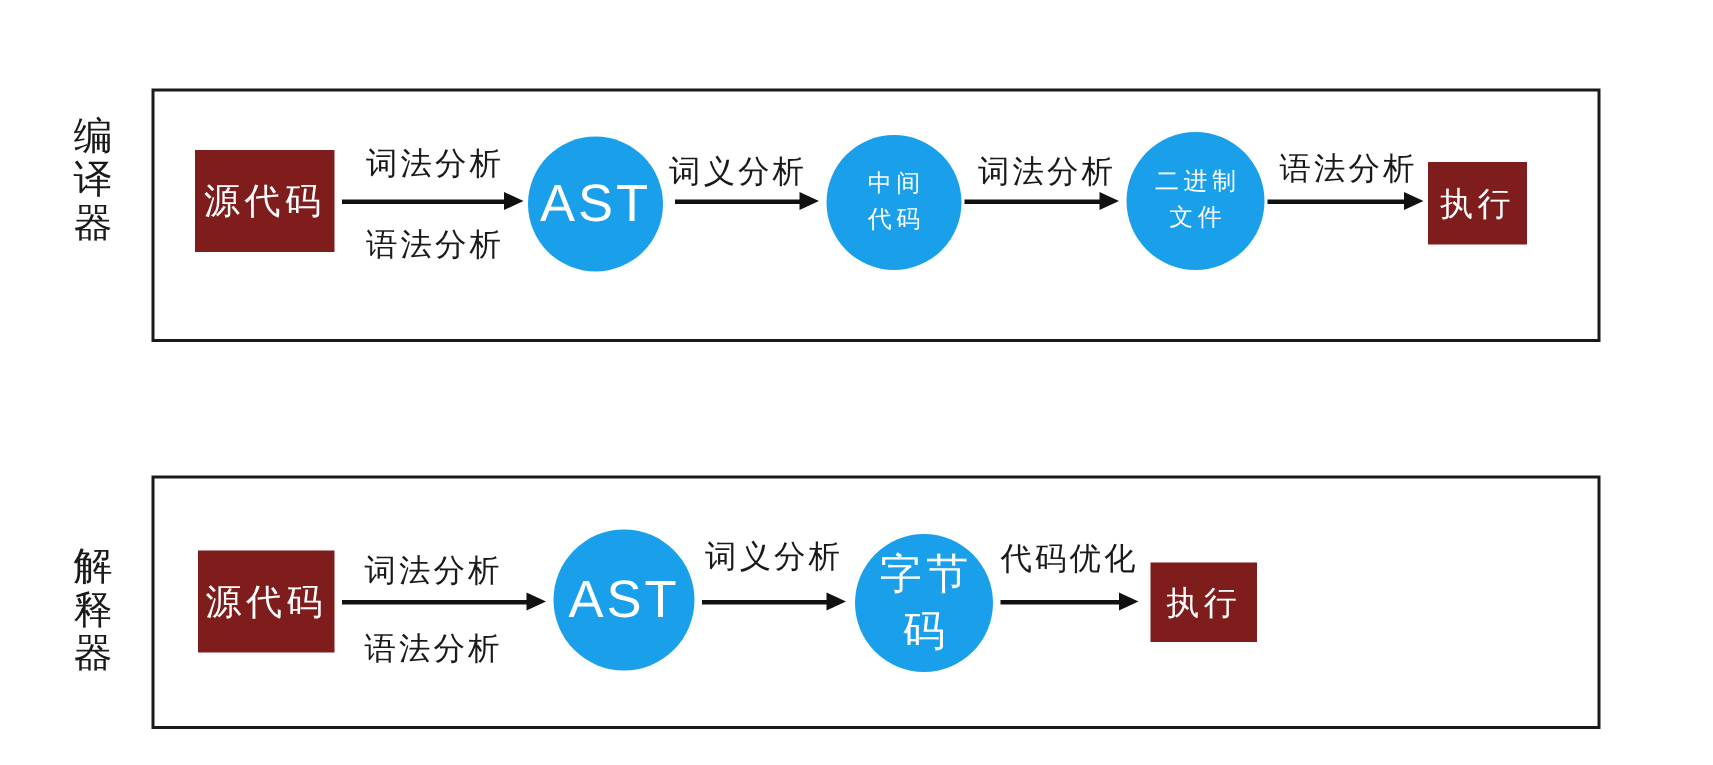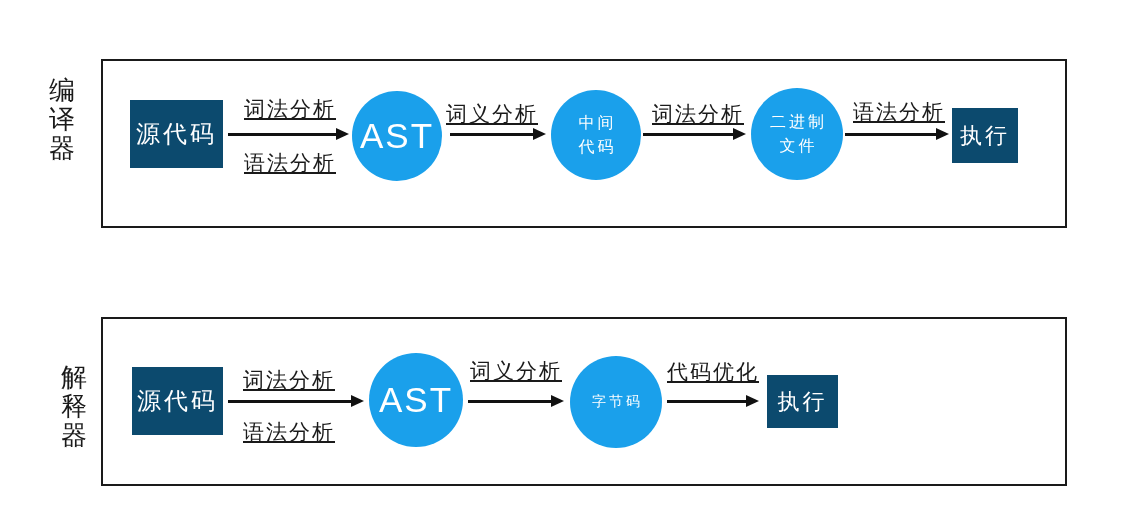--- a/index.html
+++ b/index.html
@@ -29,25 +29,25 @@
     position: absolute;
     left: 46px;
     width: 32px;
     font-size: 26px;
     line-height: 1.12;
     color: #1a1a1a;
     text-align: center;
     word-break: break-all;
   }
   .side-label.top { top: 76px; }
-  .side-label.bottom { top: 363px; margin-left: 12px; }
+  .side-label.bottom { top: 363px; }
 
   .rect-node {
     position: absolute;
-    background: #0c4a6e;
+    background: #7f1d1d;
     color: #ffffff;
     display: flex;
     align-items: center;
     justify-content: center;
     font-size: 24px;
     letter-spacing: 3px;
     padding-left: 0; 
   }
 
   .circle-node {
@@ -56,30 +56,29 @@
     color: #ffffff;
     border-radius: 50%;
     display: flex;
     flex-direction: column;
     align-items: center;
     justify-content: center;
     text-align: center;
   }
   .circle-node .ast-text { font-size: 35px; letter-spacing: 2px; }
   .circle-node .line { font-size: 16px; letter-spacing: 3px; line-height: 1.5; padding-left: 3px; }
-  .circle-node .single { font-size: 14px; letter-spacing: 3px; padding-left: 3px; }
+  .circle-node .single { font-size: 28px; letter-spacing: 3px; padding-left: 3px; }
 
   .edge-label {
     position: absolute;
     font-size: 21px;
     color: #1a1a1a;
     letter-spacing: 2px;
     text-align: center;
     white-space: nowrap;
-    text-decoration: underline;
   }
 
   .arrow { position: absolute; height: 0; }
   .arrow-line {
     position: absolute;
     left: 0; right: 9px; top: -1px;
     height: 2.5px;
     background: #111111;
   }
   .arrow-head {

